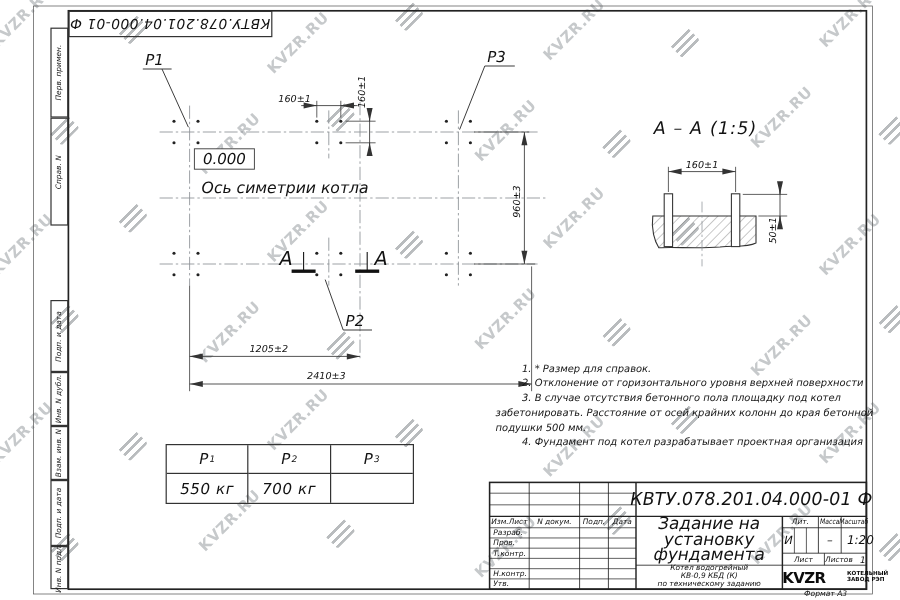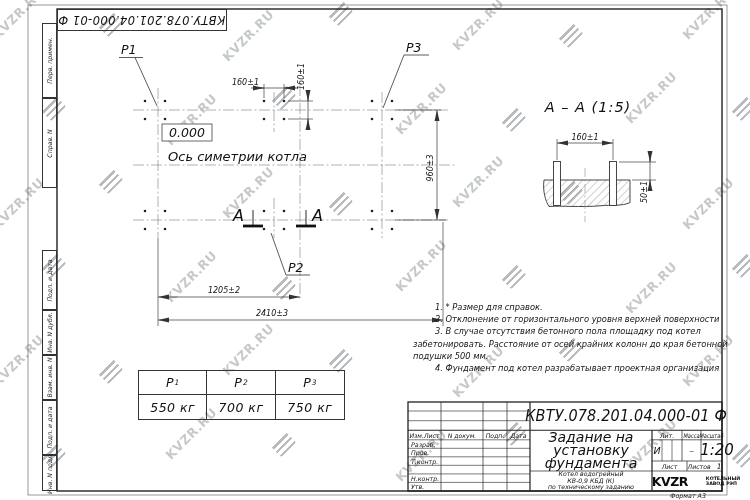--- a/index.html
+++ b/index.html
@@ -306,21 +306,20 @@
     <div class="cell">
         <span>Р</span>
         <sub>2</sub>
       </div>
     <div class="cell">
         <span>Р</span>
         <sub>3</sub>
       </div>
     <div class="cell v">550 кг</div>
     <div class="cell v">700 кг</div>
-    <div class="cell v">750 кг</div>
   </div>
 
   <div class="tb c" id="tb-doc">
       <span>КВТУ.078.201.04.000-01 Ф</span>
     </div>
   <div class="tb" id="tb-title">
     <div>Задание на</div>
     <div>установку</div>
     <div>фундамента</div>
   </div>
@@ -336,21 +335,21 @@
   <div class="rowlab" style="top:440.5px;">Разраб.</div>
   <div class="rowlab" style="top:449px;">Пров.</div>
   <div class="rowlab" style="top:457.5px;">Т.контр.</div>
   <div class="rowlab" style="top:474.5px;">Н.контр.</div>
   <div class="rowlab" style="top:483px;">Утв.</div>
   <div class="tb sm c" style="left:652px;top:430.5px;width:30px;height:9px;">Лит.</div>
   <div class="tb sm c squeeze" style="left:682px;top:430.5px;width:19px;height:9px;">Масса</div>
   <div class="tb sm c squeeze" style="left:701px;top:430.5px;width:21px;height:9px;">Масштаб</div>
   <div class="tb c" style="left:652px;top:440px;width:10px;height:20px;font-size:9.5px;">И</div>
   <div class="tb c" style="left:682px;top:440px;width:19px;height:20px;font-size:9.5px;">–</div>
-  <div class="tb c" style="left:701px;top:440px;width:32px;height:20px;font-size:15px;">1:20</div>
+  <div class="tb c" style="left:701px;top:440px;width:32px;height:20px;font-size:10px;">1:20</div>
   <div class="tb sm c" style="left:652px;top:461px;width:35px;height:10px;">Лист</div>
   <div class="tb sm c" style="left:687px;top:461px;width:35px;height:10px;gap:6px;">
     <span>Листов</span>
     <span style="font-size:7.5px;">1</span>
   </div>
   <div class="tb" id="tb-logo">
     <div class="logo-icon"></div>
     <div class="logo-word">KVZR</div>
     <div class="logo-name">
       <div>КОТЕЛЬНЫЙ</div>

